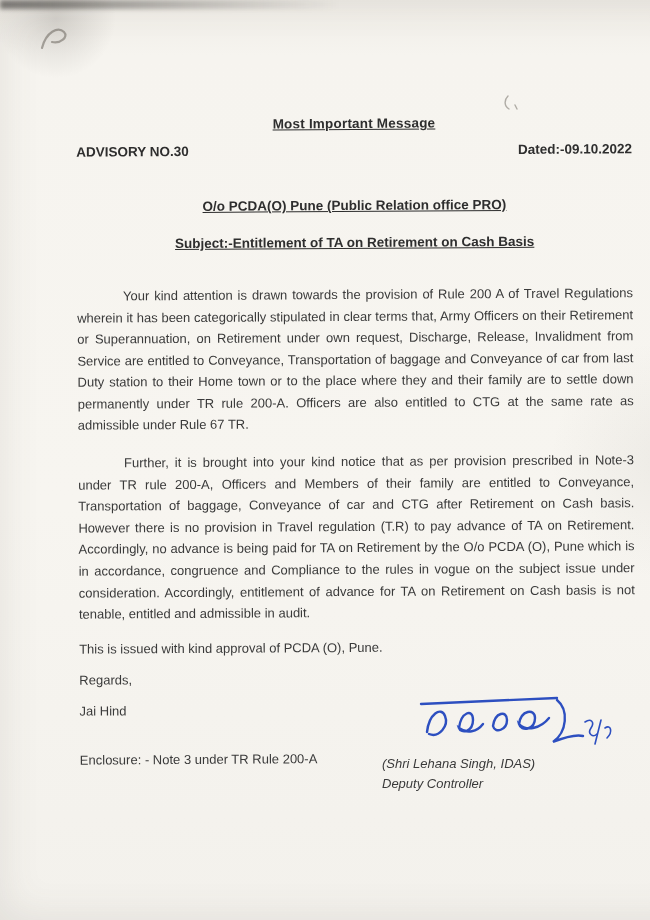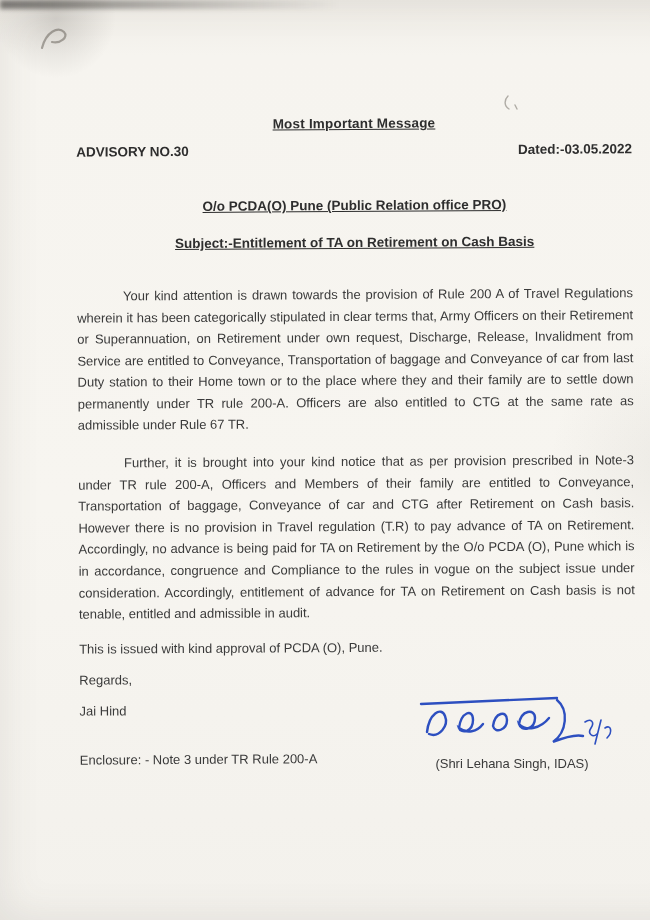--- a/index.html
+++ b/index.html
@@ -47,21 +47,21 @@
   }
   .para{
     margin-top:16px;font-size:13px;line-height:1.66;text-align:justify;
     font-weight:500;color:#3a3a3a;
   }
   .para.indent{text-indent:46px;}
   .para.first{margin-top:34px;}
   .plain{margin-top:16px;font-size:13px;font-weight:500;color:#3a3a3a;}
   .enclosure{margin-top:34px;}
   .sig-block{
-    position:absolute;right:56px;top:688px;width:260px;text-align:center;
+    position:absolute;right:56px;top:688px;width:260px;text-align:left;font-style:italic;
   }
   .sig-ink{display:block;margin:0 auto 2px auto;}
   .sig-line{font-size:13px;font-weight:500;color:#3a3a3a;line-height:1.5;}
   .footer{
     position:absolute;left:0;right:0;bottom:12px;text-align:center;
     font-size:11.5px;color:#3a3a3a;
   }
   .artifact-topleft{position:absolute;top:22px;left:36px;opacity:.55;}
   .artifact-topright{position:absolute;top:92px;left:500px;opacity:.5;}
 </style>
@@ -76,21 +76,21 @@
   <svg class="artifact-topright" width="26" height="22" viewBox="0 0 26 22">
     <path d="M8,4 C4,8 4,14 9,17 M15,13 l2,4" fill="none" stroke="#6b665e" stroke-width="1.4" stroke-linecap="round"></path>
   </svg>
 
   <div class="content">
 
     <div class="banner">Most Important Message</div>
 
     <div class="meta-row">
       <span>ADVISORY NO.30</span>
-      <span>Dated:-03.05.2022</span>
+      <span>Dated:-09.10.2022</span>
     </div>
 
     <div class="office">O/o PCDA(O) Pune (Public Relation office PRO)</div>
 
     <div class="subject">Subject:-Entitlement of TA on Retirement on Cash Basis</div>
 
     <p class="para indent first">Your kind attention is drawn towards the provision of Rule 200 A of Travel Regulations wherein it has been categorically stipulated in clear terms that, Army Officers on their Retirement or Superannuation, on Retirement under own request, Discharge, Release, Invalidment from Service are entitled to Conveyance, Transportation of baggage and Conveyance of car from last Duty station to their Home town or to the place where they and their family are to settle down permanently under TR rule 200-A. Officers are also entitled to CTG at the same rate as admissible under Rule 67 TR.</p>
 
     <p class="para indent">Further, it is brought into your kind notice that as per provision prescribed in Note-3 under TR rule 200-A, Officers and Members of their family are entitled to Conveyance, Transportation of baggage, Conveyance of car and CTG after Retirement on Cash basis. However there is no provision in Travel regulation (T.R) to pay advance of TA on Retirement. Accordingly, no advance is being paid for TA on Retirement by the O/o PCDA (O), Pune which is in accordance, congruence and Compliance to the rules in vogue on the subject issue under consideration. Accordingly, entitlement of advance for TA on Retirement on Cash basis is not tenable, entitled and admissible in audit.</p>
 
@@ -114,16 +114,17 @@
         <path d="M112,36 C114,22 128,20 128,30 C128,42 114,44 112,36 C120,44 134,40 142,30"></path>
         <path d="M150,12 C162,22 160,44 146,54 C156,50 168,46 176,48"></path>
       </g>
       <g fill="none" stroke="var(--ink,#2d4fc0)" stroke-width="1.6" stroke-linecap="round">
         <path d="M178,34 C184,30 188,34 184,40 C180,46 186,50 190,46"></path>
         <path d="M194,32 L188,56"></path>
         <path d="M198,40 C204,36 206,44 200,50"></path>
       </g>
     </svg>
     <div class="sig-line">(Shri Lehana Singh, IDAS)</div>
+    <div class="sig-line">Deputy Controller</div>
   </div>
 
 
 </div>
 
 </body></html>

